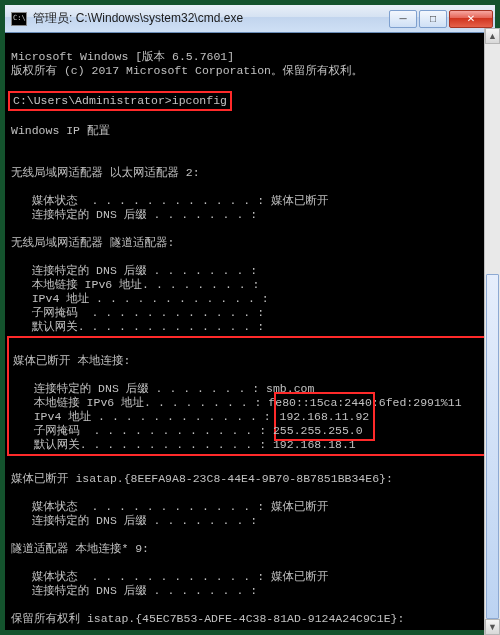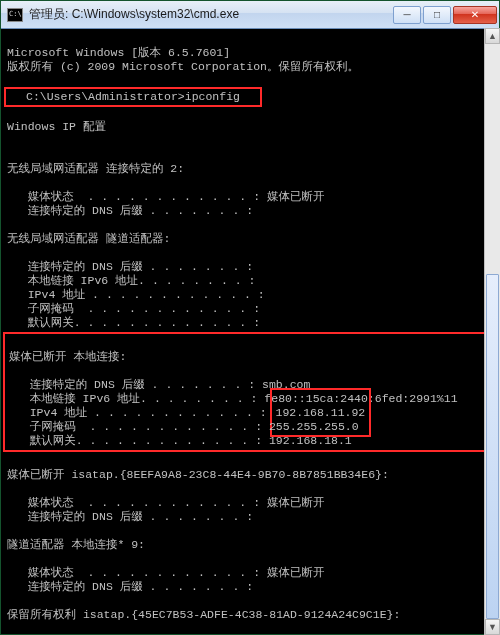--- a/index.html
+++ b/index.html
@@ -1,19 +1,19 @@
 <!DOCTYPE html>
 <html><head>
 <meta charset="utf-8">
 <style>
   * { margin: 0; padding: 0; box-sizing: border-box; }
   body { background: #eee; font-family: "Segoe UI", Tahoma, sans-serif; }
   .window {
     width: 500px; height: 635px; margin: 0 auto;
-    background: #d946ef; border: 1px solid #14532d;
+    background: #d946ef; border: 5px solid #14532d;
     display: flex; flex-direction: column;
     box-shadow: 0 2px 10px rgba(0,0,0,0.5);
   }
   .titlebar {
     height: 28px; background: linear-gradient(to bottom, #e8eff8 0%, #d5e2f2 45%, #c2d5ee 46%, #cfe0f5 100%);
     display: flex; align-items: center; padding: 0 2px 0 6px;
     border-bottom: 1px solid #6a8db8;
   }
   .title-icon {
     width: 16px; height: 14px; background: #000; border: 1px solid #888;
@@ -35,21 +35,21 @@
     background: linear-gradient(to bottom,#f7a6a0 0%,#e46355 45%,#d0341f 46%,#e5614a 100%);
     color: #fff; border-color:#a63424; width: 44px;
   }
   .terminal {
     flex: 1; background: #000; color: #c0c0c0;
     font-family: "NSimSun","SimSun","Consolas","Courier New",monospace;
     font-size: 11.5px; line-height: 14px; padding: 3px 6px;
     overflow: hidden; white-space: pre; position: relative;
   }
   .hl-box {
-    border: 2px solid #ff2a2a; padding: 1px 20px; display: inline-block;
+    border: 2px solid #ff2a2a; padding: 1px 3px; display: inline-block;
     margin: -1px -3px;
   }
   .hl-block {
     border: 2px solid #ff2a2a; padding: 2px 4px; margin: 2px -4px;
   }
   .hl-inline {
     border: 2px solid #ff2a2a; padding: 16px 4px; margin: 0 -4px;
   }
   .scrollbar-v {
     position: absolute; right: 0; top: 28px; bottom: 0; width: 16px;
@@ -77,28 +77,28 @@
     <span class="title-text">管理员: C:\Windows\system32\cmd.exe</span>
     <div class="win-btns">
       <div class="win-btn">─</div>
       <div class="win-btn">□</div>
       <div class="win-btn close">✕</div>
     </div>
   </div>
 
   <div class="terminal">
 <span>Microsoft Windows [版本 6.5.7601]</span>
-<span>版权所有 (c) 2009 Microsoft Corporation。保留所有权利。</span>
+<span>版权所有 (c) 2017 Microsoft Corporation。保留所有权利。</span>
 
 <span class="hl-box"><span>C:\Users\Administrator&gt;ipconfig</span></span>
 
 <span>Windows IP 配置</span>
 
 
-<span>无线局域网适配器 连接特定的 2:</span>
+<span>无线局域网适配器 以太网适配器 2:</span>
 
 <span>   媒体状态  . . . . . . . . . . . . : 媒体已断开</span>
 <span>   连接特定的 DNS 后缀 . . . . . . . :</span>
 
 <span>无线局域网适配器 隧道适配器:</span>
 
 <span>   连接特定的 DNS 后缀 . . . . . . . :</span>
 <span>   本地链接 IPv6 地址. . . . . . . . :</span>
 <span>   IPv4 地址 . . . . . . . . . . . . :</span>
 <span>   子网掩码  . . . . . . . . . . . . :</span>

